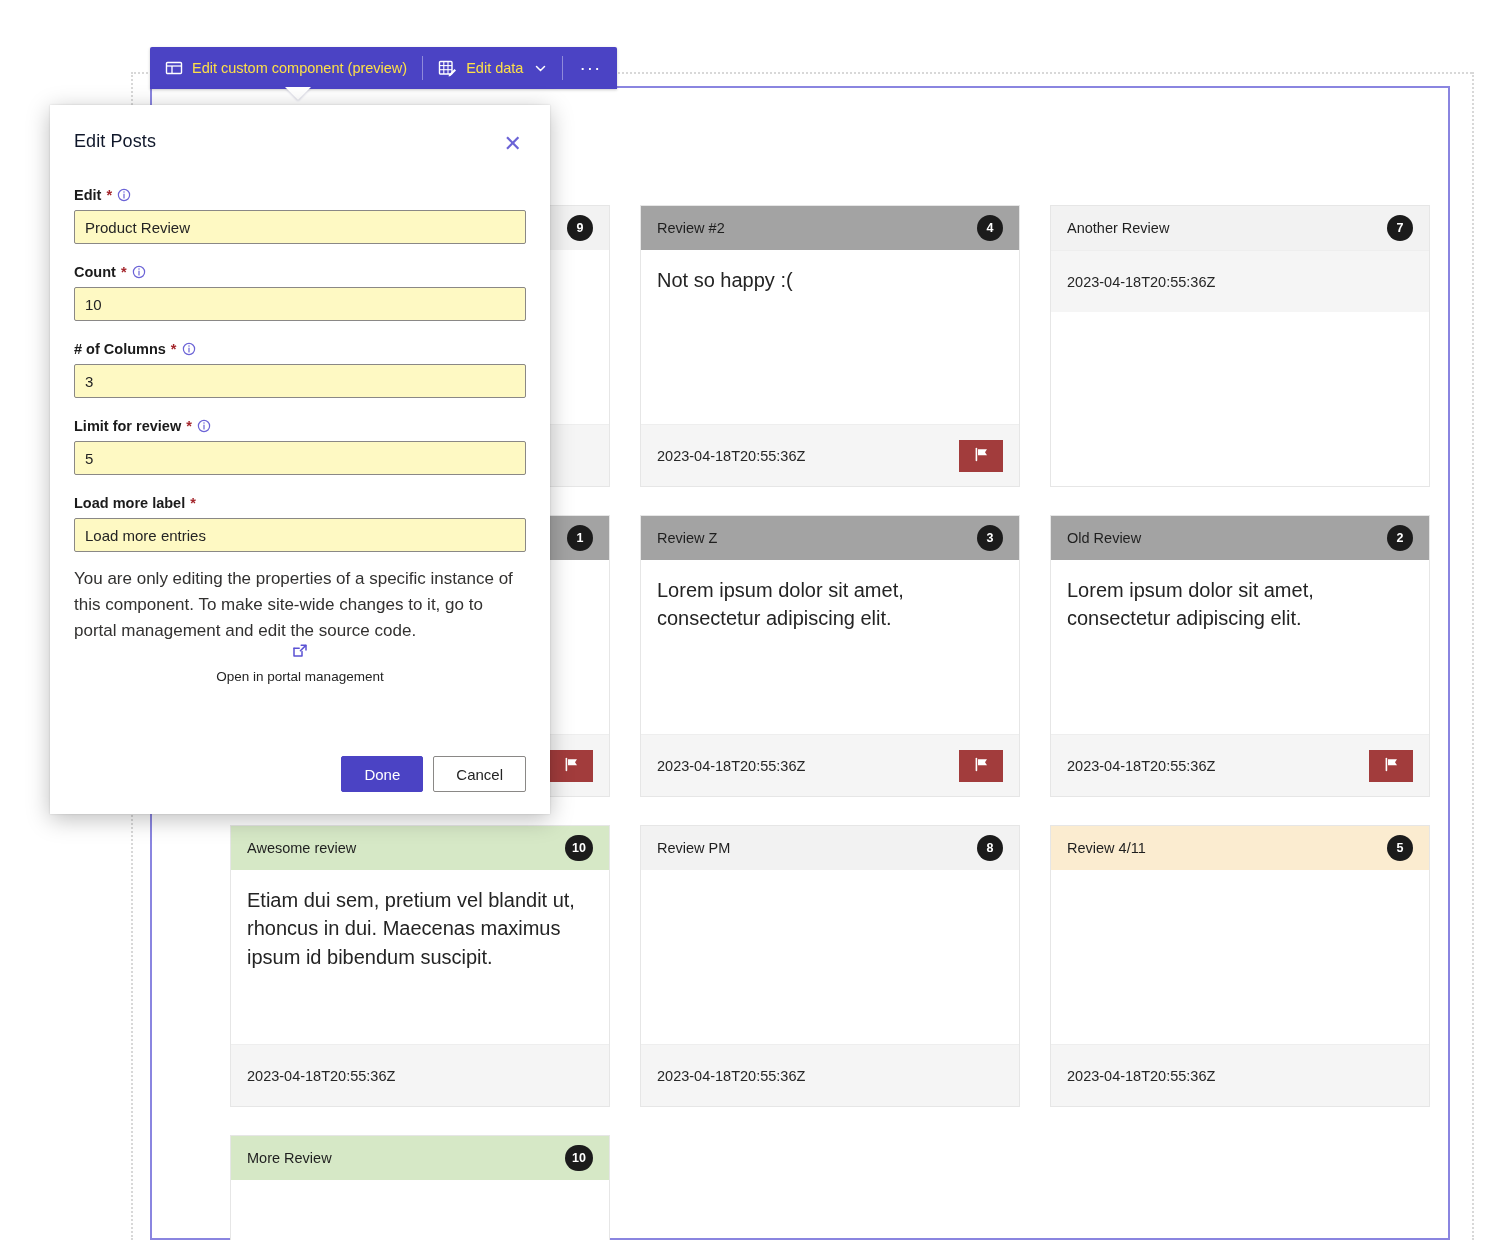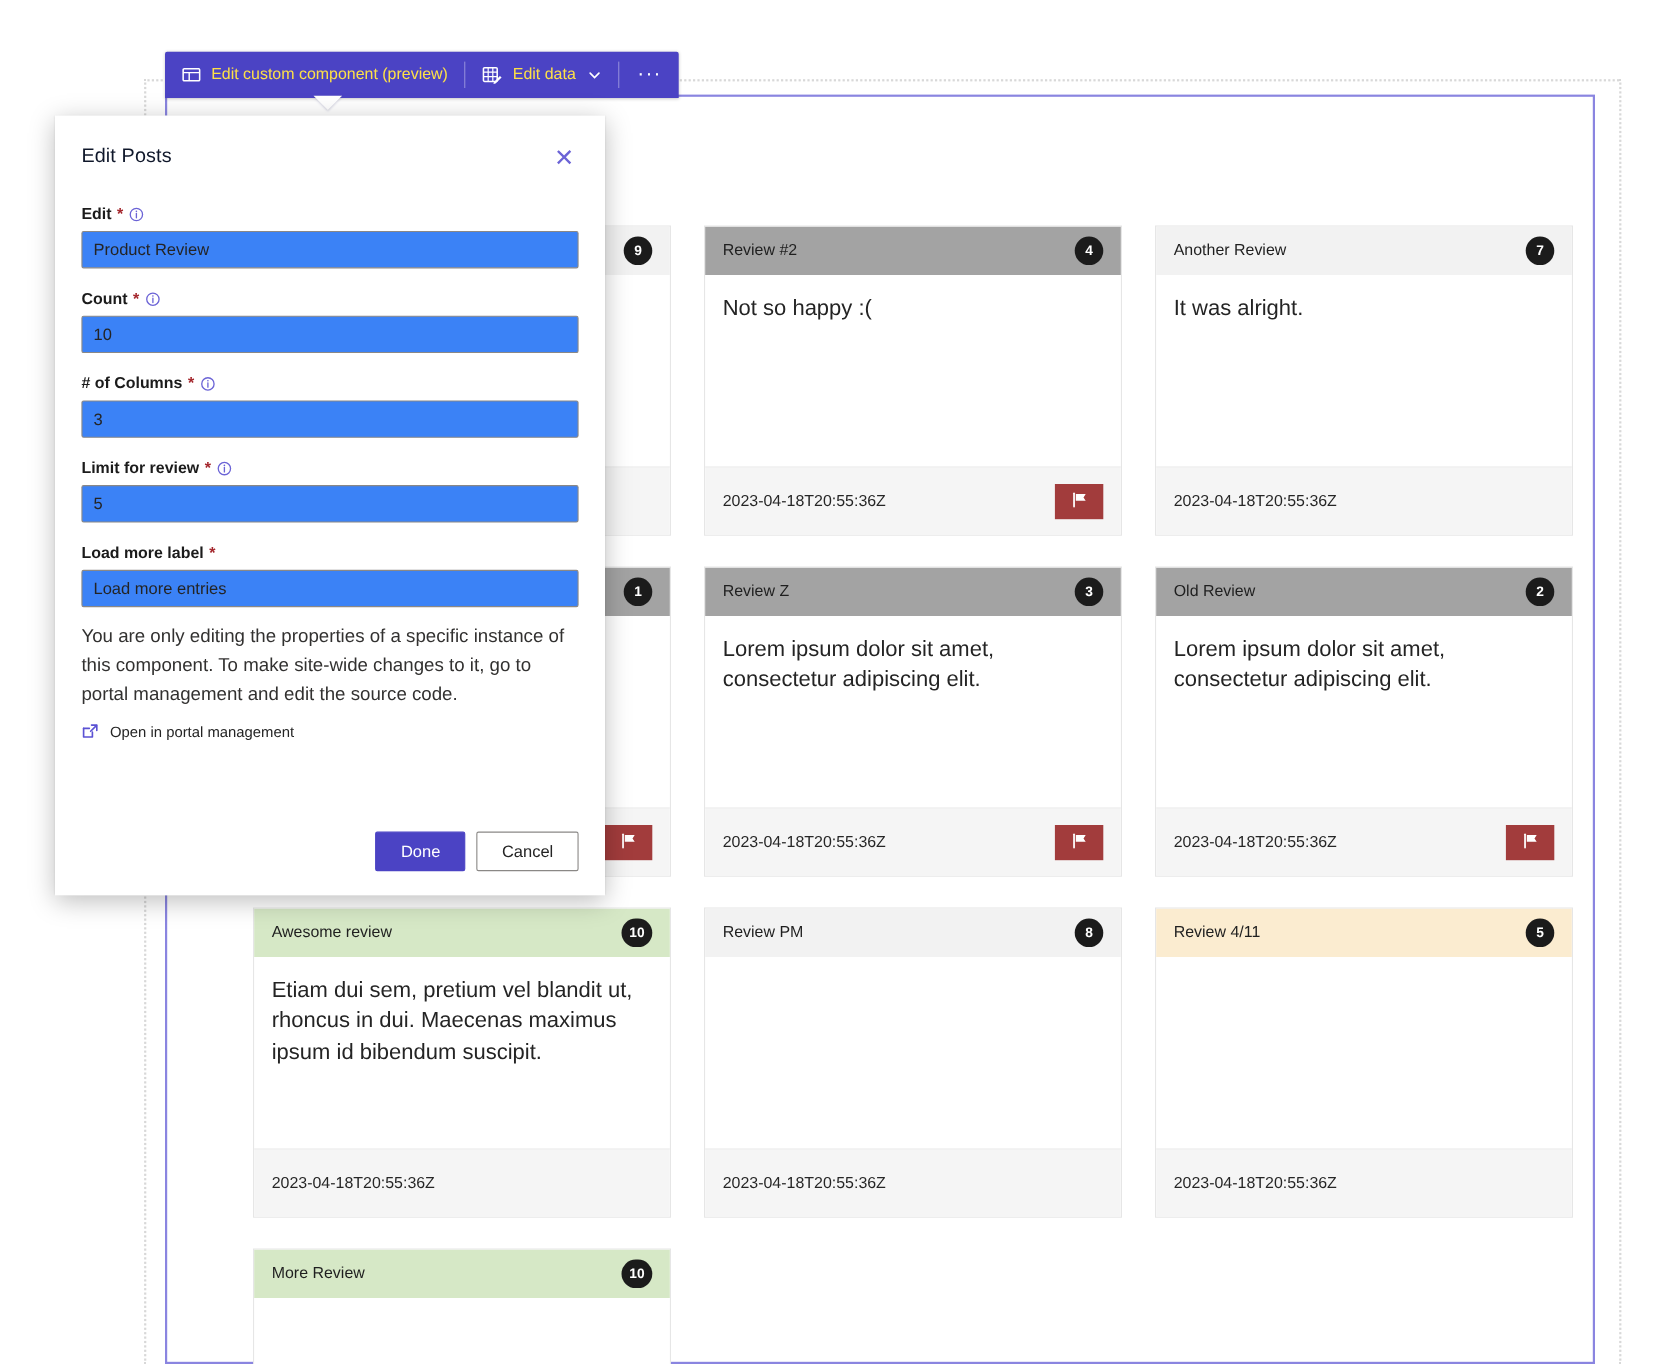--- a/index.html
+++ b/index.html
@@ -126,32 +126,32 @@
   .field { margin-top: 20px; }
   .field:first-of-type { margin-top: 30px; }
   .flabel {
     font-size: 14.5px; font-weight: bold; color: #1b1b1b;
     display: flex; align-items: center; gap: 5px; margin-bottom: 7px;
   }
   .req { color: #a4262c; font-weight: bold; }
   .info-ic { color: #6b63d6; display:flex; align-items:center; }
   .finput {
     width: 100%; height: 34px;
-    border: 1px solid #8a8886; background: #3b82f6;
+    border: 1px solid #8a8886; background: #fef9c3;
     padding: 0 10px; font-size: 15px; color: #242424;
     font-family: "Liberation Sans", sans-serif;
     border-radius: 2px;
   }
   .finput::placeholder { color: #242424; }
   .helper {
     margin-top: 14px; font-size: 17px; line-height: 1.52; color: #323130;
   }
   .portal-link {
-    margin-top: 14px; display: flex; align-items: center; gap: 10px;
-    font-size: 13.5px; color: #242424; cursor: pointer;
+    margin-top: 0; display: flex; align-items: center; gap: 10px;
+    font-size: 13.5px; color: #242424; cursor: pointer; flex-direction: column;
   }
   .portal-link .lk-ic { color: #5b52d4; display:flex; align-items:center; }
   .dlg-actions {
     margin-top: auto; margin-bottom: 22px;
     display: flex; justify-content: flex-end; gap: 10px;
   }
   .btn {
     height: 36px; padding: 0 22px; font-size: 15px;
     font-family: "Liberation Sans", sans-serif;
     border-radius: 2px; cursor: pointer;
@@ -230,21 +230,20 @@
                 <path d="M5 3.2 H14 L12 6.2 L14 9.2 H5 Z" fill="#ffffff"></path>
               </svg></span>
           </button>
         </div>
       </div>
       <div class="card">
         <div class="card-head neutral">
           <span>Another Review</span>
           <span class="badge">7</span>
         </div>
-        <div class="card-body">It was alright.</div>
         <div class="card-foot">
           <span>2023-04-18T20:55:36Z</span>
         </div>
       </div>
       <div class="card">
         <div class="card-head pink">
           <span></span>
           <span class="badge">1</span>
         </div>
         <div class="card-body"></div>

